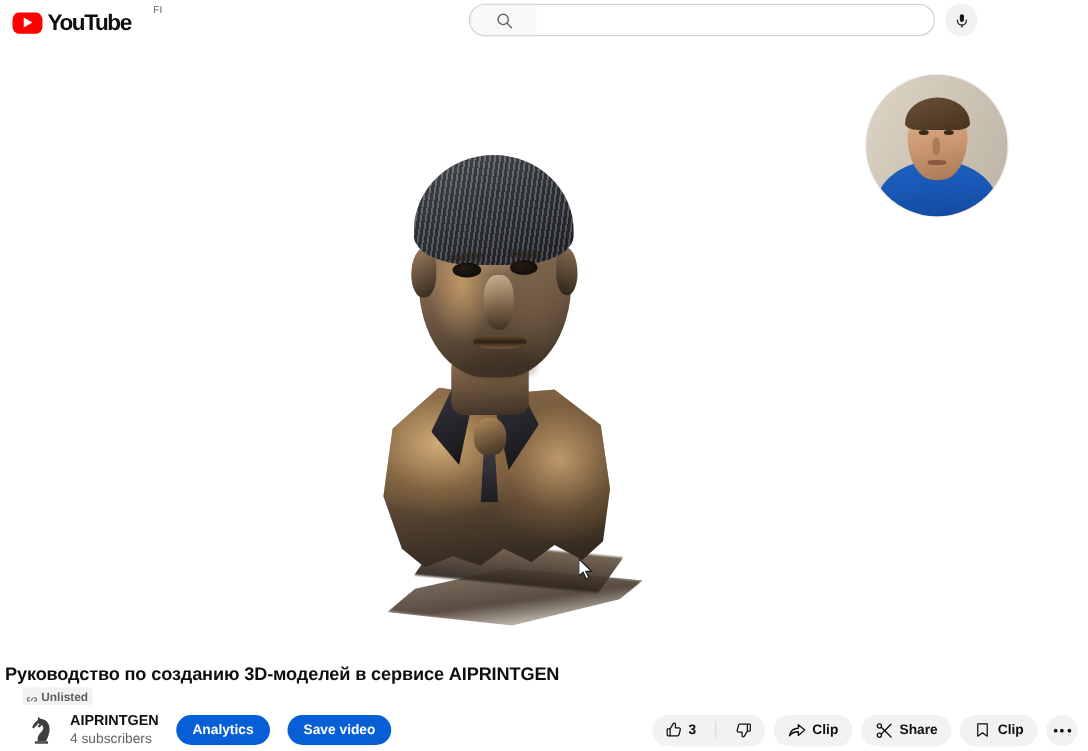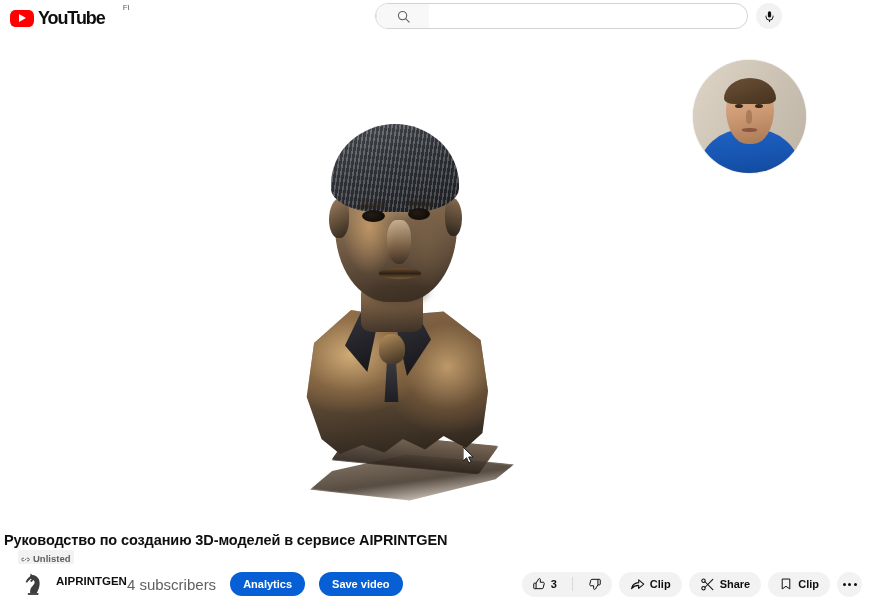--- a/index.html
+++ b/index.html
@@ -440,31 +440,32 @@
     background: #ffffff;
     display: flex;
     align-items: center;
     justify-content: center;
     overflow: hidden;
     flex: none;
   }
   .ch-text {
     margin-left: 10px;
     display: flex;
+    flex-direction: column;
     justify-content: center;
     line-height: 1.15;
   }
   .ch-name {
     font-size: 11.5px;
     font-weight: bold;
     color: #0f0f0f;
     white-space: nowrap;
   }
   .ch-subs {
-    font-size: 15px;
+    font-size: 11px;
     color: #606060;
     white-space: nowrap;
     margin-top: 1px;
   }
   .blue-btn {
     margin-left: 14px;
     height: 24px;
     padding: 0 13px;
     border: none;
     border-radius: 13px;

